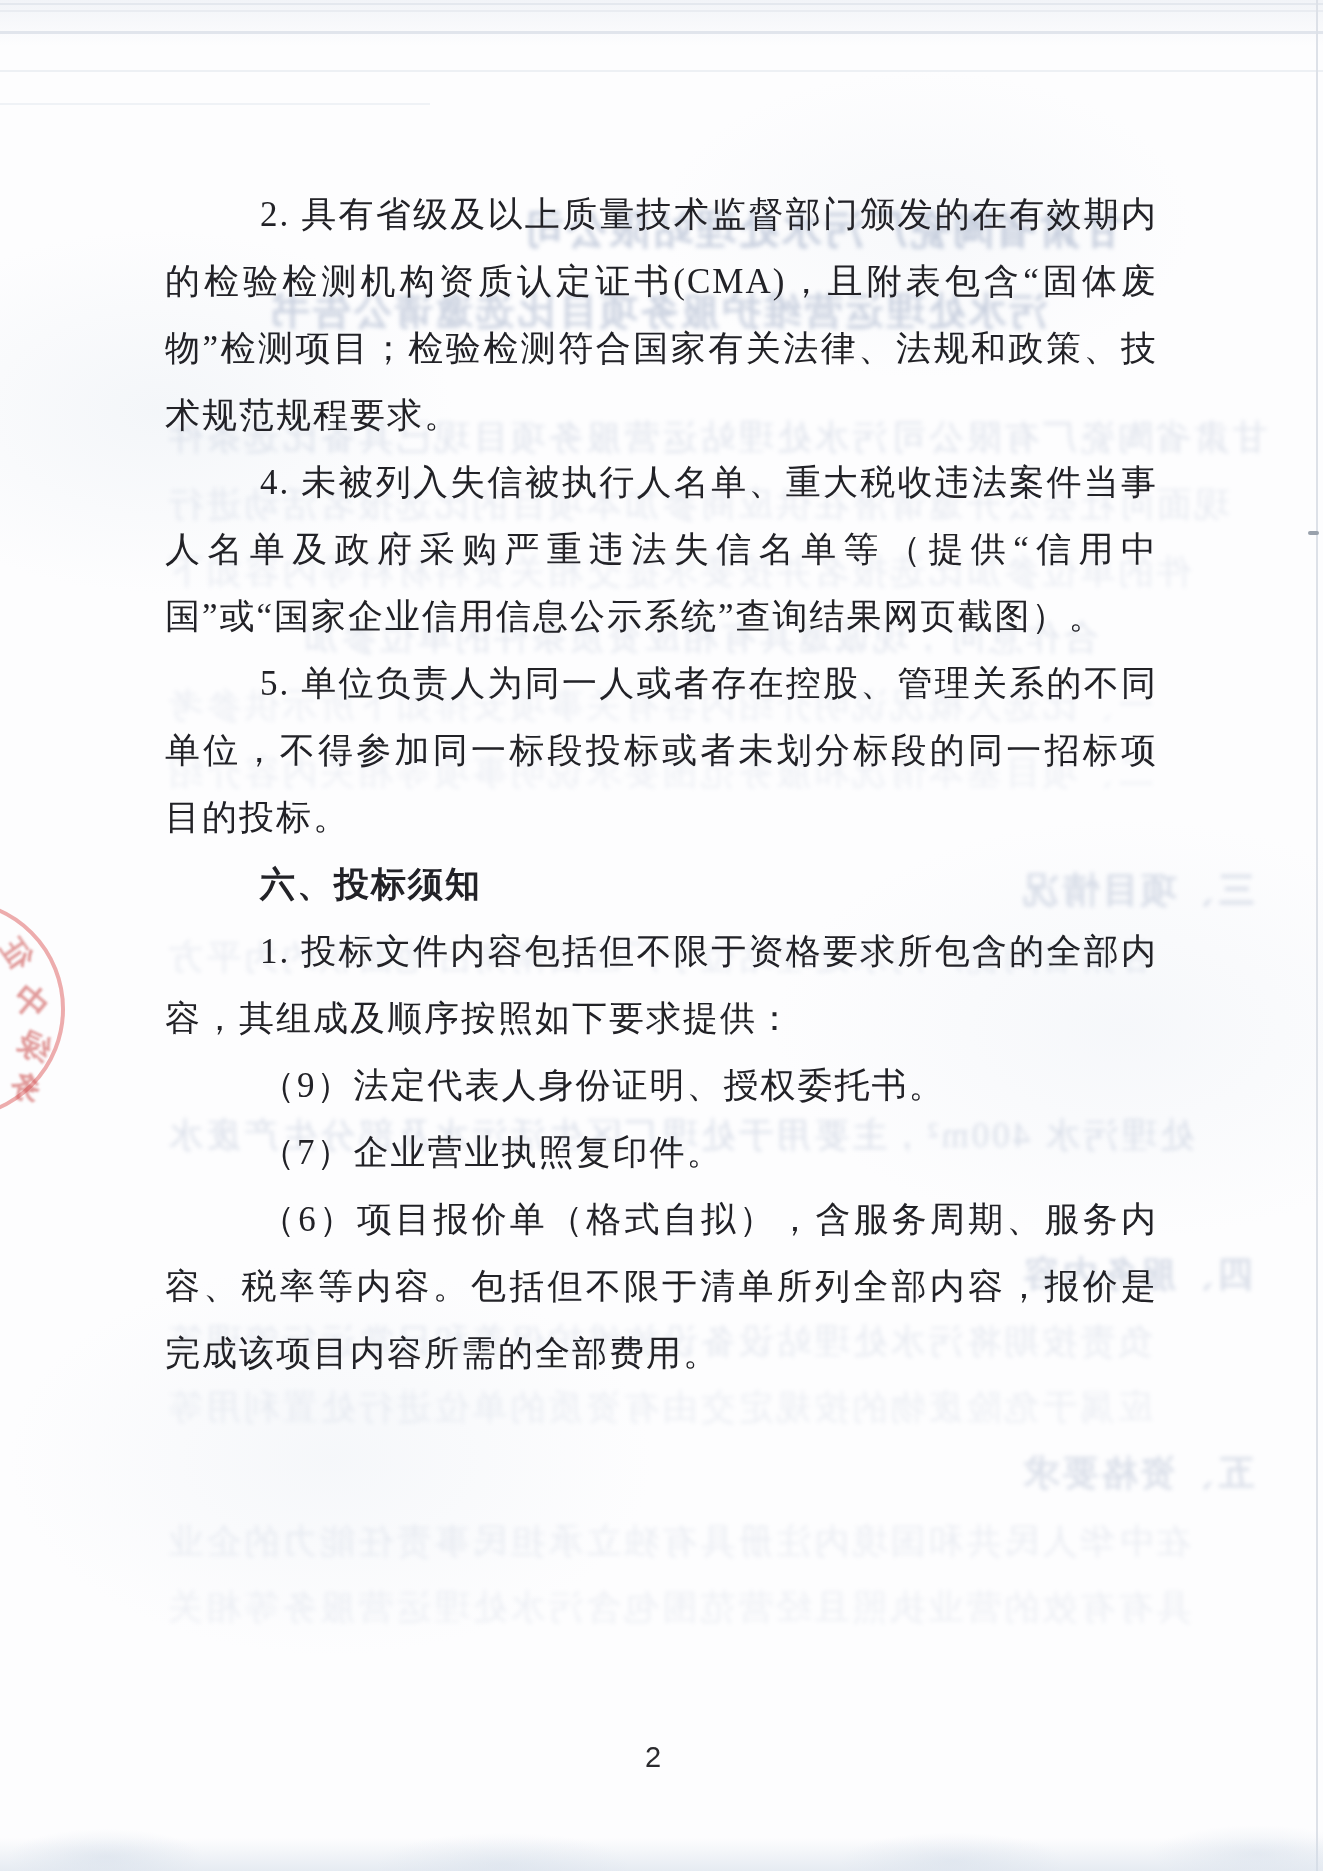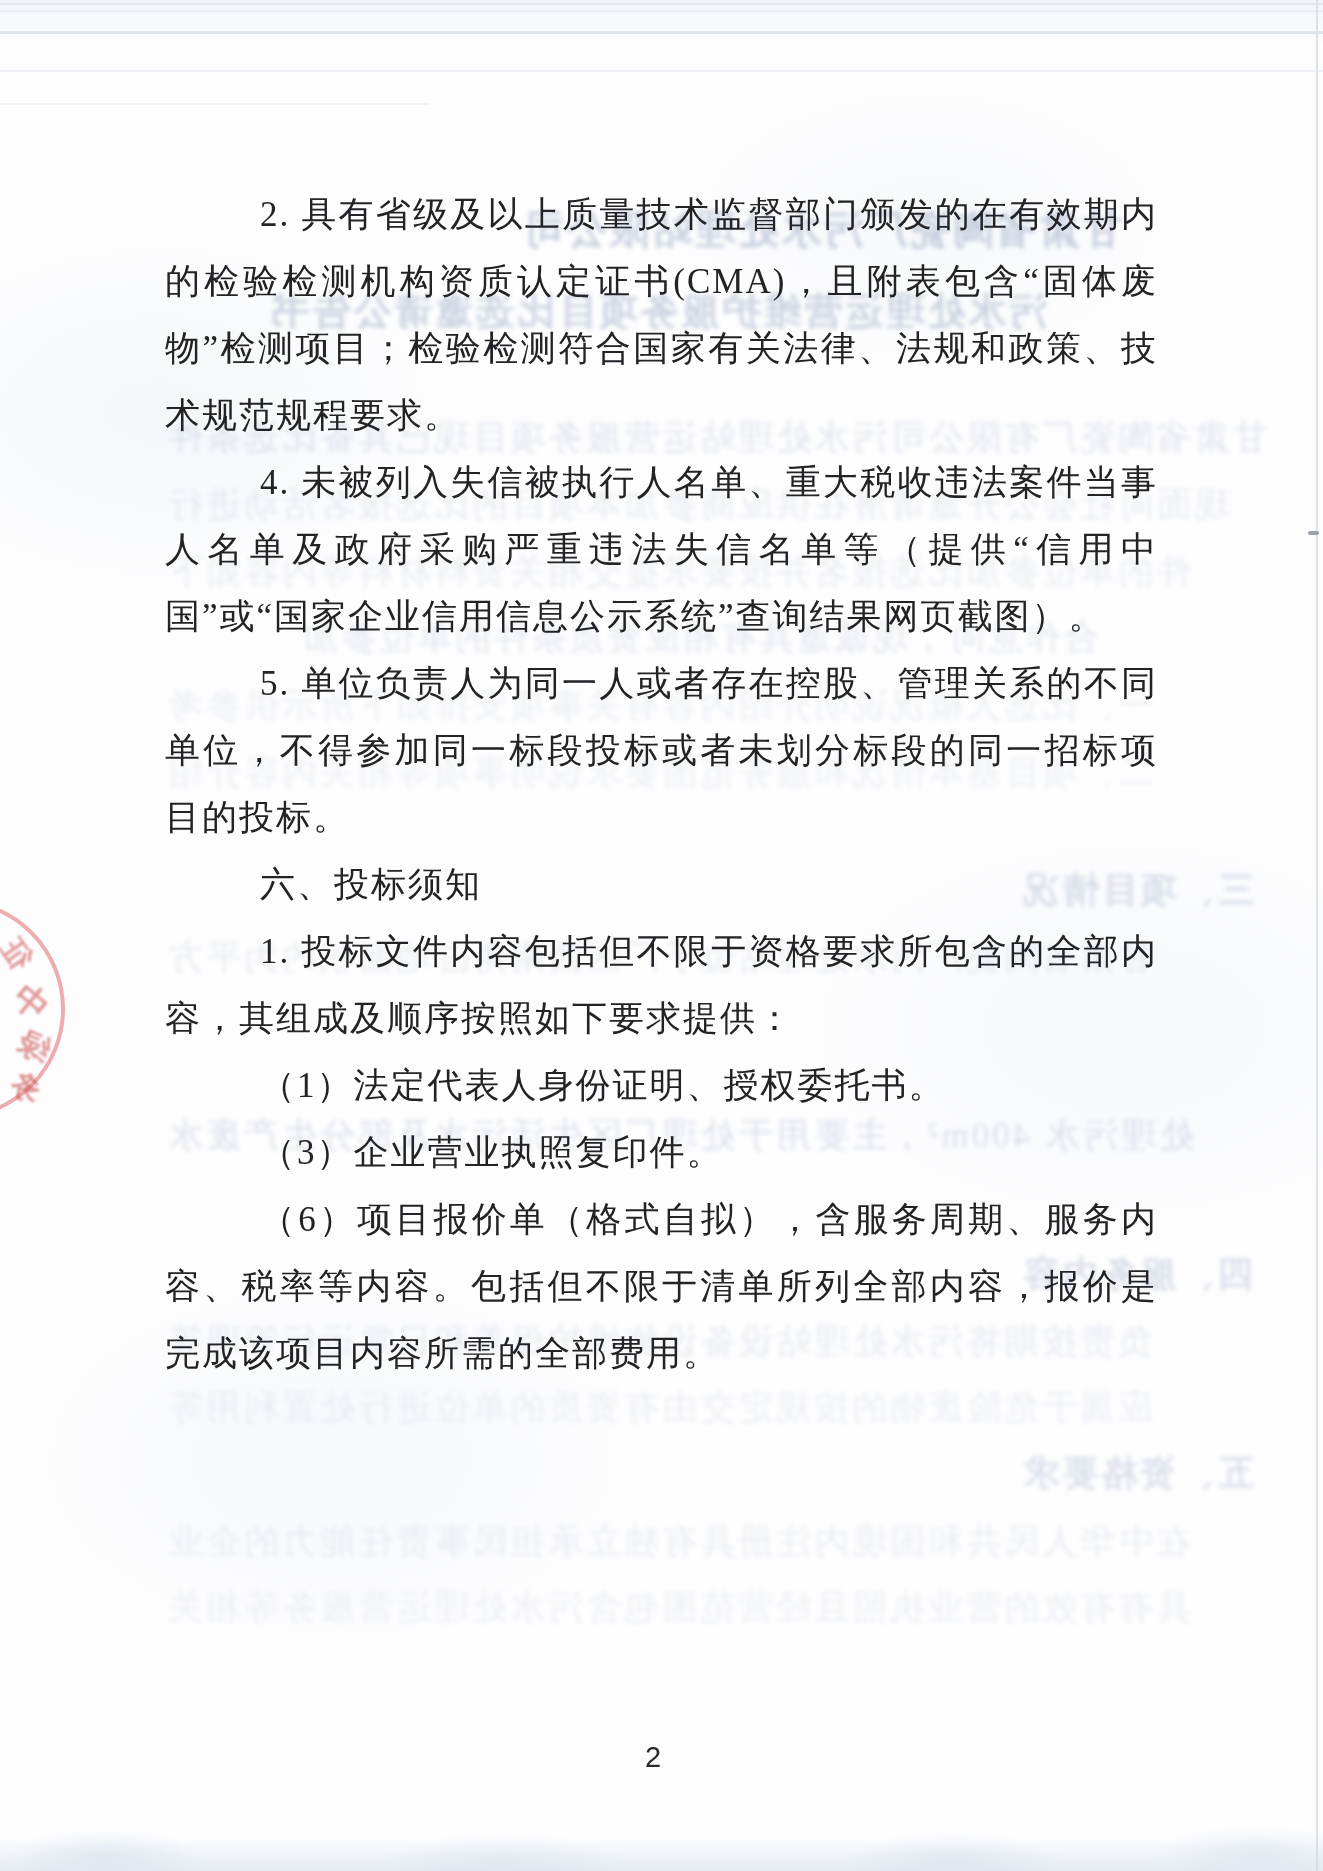--- a/index.html
+++ b/index.html
@@ -49,21 +49,21 @@
     position:absolute;color:rgba(201,70,70,.55);filter:blur(1px);line-height:1;
     font-weight:bold;
   }
   
   .content{
     position:absolute;left:165px;top:181px;width:993px;
     font-size:35px;line-height:67px;letter-spacing:2px;color:#222227;
     text-align:justify;
   }
   .content p{margin:0;text-indent:95px;text-align:justify;text-align-last:left;}
-  .content p.bold{font-weight:normal;}
+  .content p.bold{font-weight:bold;}
   .pagenum{
     position:absolute;left:0;top:1741px;width:1306px;text-align:center;
     font-size:29px;color:#2a2a2e;letter-spacing:0;
     font-family:"Liberation Sans","DejaVu Sans",sans-serif;
   }
 </style>
 </head>
 <body>
 
 <div class="page">
@@ -106,19 +106,19 @@
       <span class="stamp-glyph" style="left: 18px; top: 1030px; font-size: 32px; transform: scaleX(-1) rotate(-25deg);">绿</span>
       <span class="stamp-glyph" style="left: 10px; top: 1072px; font-size: 30px; transform: scaleX(-1) rotate(-10deg);">务</span>
     </div>
 
   <div class="content">
     <p>2. 具有省级及以上质量技术监督部门颁发的在有效期内的检验检测机构资质认定证书(CMA)，且附表包含“固体废物”检测项目；检验检测符合国家有关法律、法规和政策、技术规范规程要求。</p>
     <p>4. 未被列入失信被执行人名单、重大税收违法案件当事人名单及政府采购严重违法失信名单等（提供“信用中国”或“国家企业信用信息公示系统”查询结果网页截图）。</p>
     <p>5. 单位负责人为同一人或者存在控股、管理关系的不同单位，不得参加同一标段投标或者未划分标段的同一招标项目的投标。</p>
     <p class="bold">六、投标须知</p>
     <p>1. 投标文件内容包括但不限于资格要求所包含的全部内容，其组成及顺序按照如下要求提供：</p>
-    <p>（1）法定代表人身份证明、授权委托书。</p>
-    <p>（3）企业营业执照复印件。</p>
+    <p>（9）法定代表人身份证明、授权委托书。</p>
+    <p>（7）企业营业执照复印件。</p>
     <p>（6）项目报价单（格式自拟），含服务周期、服务内容、税率等内容。包括但不限于清单所列全部内容，报价是完成该项目内容所需的全部费用。</p>
   </div>
 
   <div class="pagenum">2</div>
 </div>
 
 </body></html>

